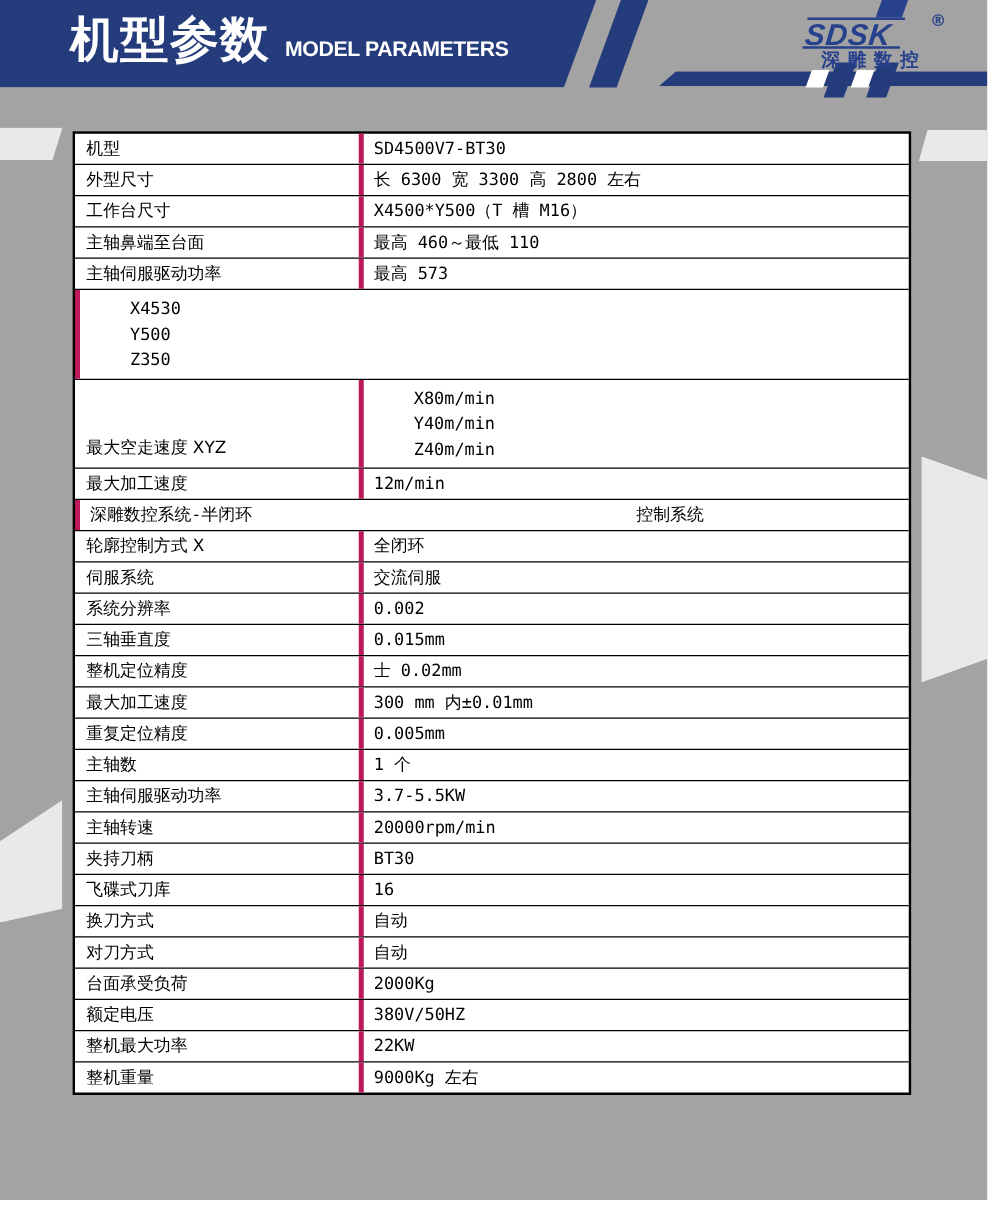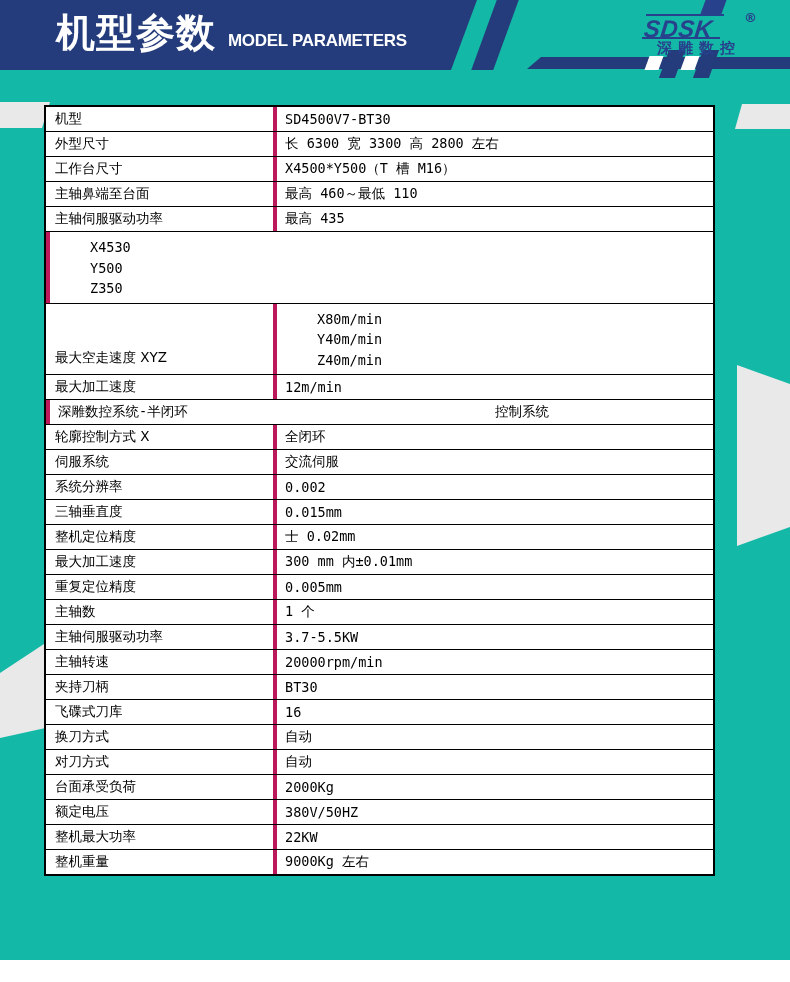--- a/index.html
+++ b/index.html
@@ -1,18 +1,18 @@
 <!DOCTYPE html>
 <html><head>
 <meta charset="utf-8">
 <style>
   * { margin:0; padding:0; box-sizing:border-box; }
   html,body { width:790px; height:982px; background:#ffffff; overflow:hidden;
               font-family:"DejaVu Sans","Liberation Sans",sans-serif; }
-  .page { position:relative; width:790px; height:960px; background:#14b8a6;padding-left:28px; }
+  .page { position:relative; width:790px; height:960px; background:#a3a3a3;padding-left:28px; }
 
   
   .header { position:absolute; left:0; top:0; width:790px; height:90px; }
   .banner { position:absolute; left:0; top:0; width:477px; height:70px;
             background:#243c7c;
             clip-path:polygon(0 0, 477px 0, 451px 70px, 0 70px);
             display:flex; align-items:baseline; white-space:nowrap;
             padding-left:56px; }
   .banner .zh { color:#fff; font-size:39px; font-weight:bold; line-height:66px;
                 letter-spacing:1px; }
@@ -49,21 +49,21 @@
   .band-left  { left:0; top:102px; width:50px; height:26px;
                 clip-path:polygon(0 0, 50px 0, 42px 26px, 0 26px); }
   .band-right { right:0; top:104px; width:55px; height:25px;
                 clip-path:polygon(7px 0, 55px 0, 55px 25px, 0 25px); }
   .wedge-right { right:0; top:365px; width:53px; height:181px;
                  clip-path:polygon(0 0, 53px 19px, 53px 162px, 0 181px); }
   .chevron-left { left:0; top:640px; width:50px; height:98px;
                   clip-path:polygon(50px 0, 0 33px, 0 98px, 50px 87px); }
 
   
-  .spec-table { position:absolute; left:44px; top:105px; width:671px;
+  .spec-table { position:absolute; left:58px; top:105px; width:671px;
                 border:2px solid #000; background:#fff; }
   .row { display:flex; border-top:1px solid #000; }
   .row:first-child { border-top:none; }
   .cell { font-size:13.5px; color:#000; }
   .cell.label { width:227px; flex:0 0 227px; display:flex; align-items:center;
                 padding:3px 4px 3px 9px; min-height:24px;
                 font-family:"DejaVu Sans","Liberation Sans",sans-serif; }
   .cell.value { flex:1; border-left:4px solid #be185d; display:flex; flex-direction:column;
                 justify-content:center; padding:3px 4px 3px 8px;
                 font-family:"DejaVu Sans Mono","DejaVu Sans",sans-serif; }
@@ -115,21 +115,21 @@
       <div class="row">
         <div class="cell label">工作台尺寸</div>
         <div class="cell value">X4500*Y500（T 槽 M16）</div>
       </div>
       <div class="row">
         <div class="cell label">主轴鼻端至台面</div>
         <div class="cell value">最高 460～最低 110</div>
       </div>
       <div class="row">
         <div class="cell label">主轴伺服驱动功率</div>
-        <div class="cell value">最高 435</div>
+        <div class="cell value">最高 573</div>
       </div>
       <div class="row tall">
         <div class="cell value">
           <div class="vline">X4530</div>
           <div class="vline">Y500</div>
           <div class="vline">Z350</div>
         </div>
       </div>
       <div class="row tall">
         <div class="cell label">最大空走速度 XYZ</div>

